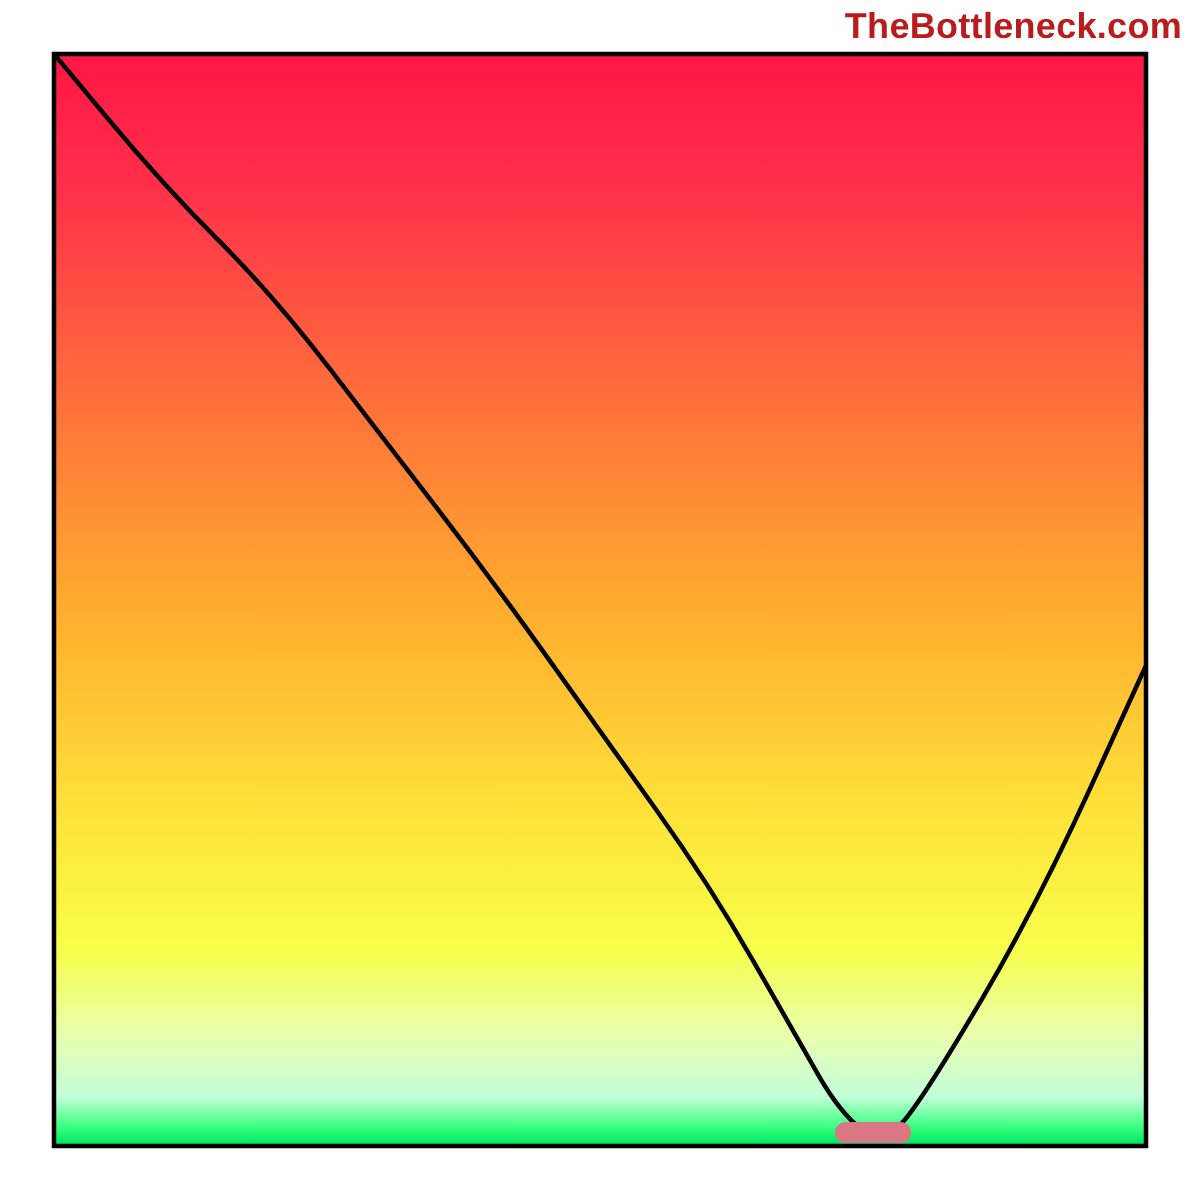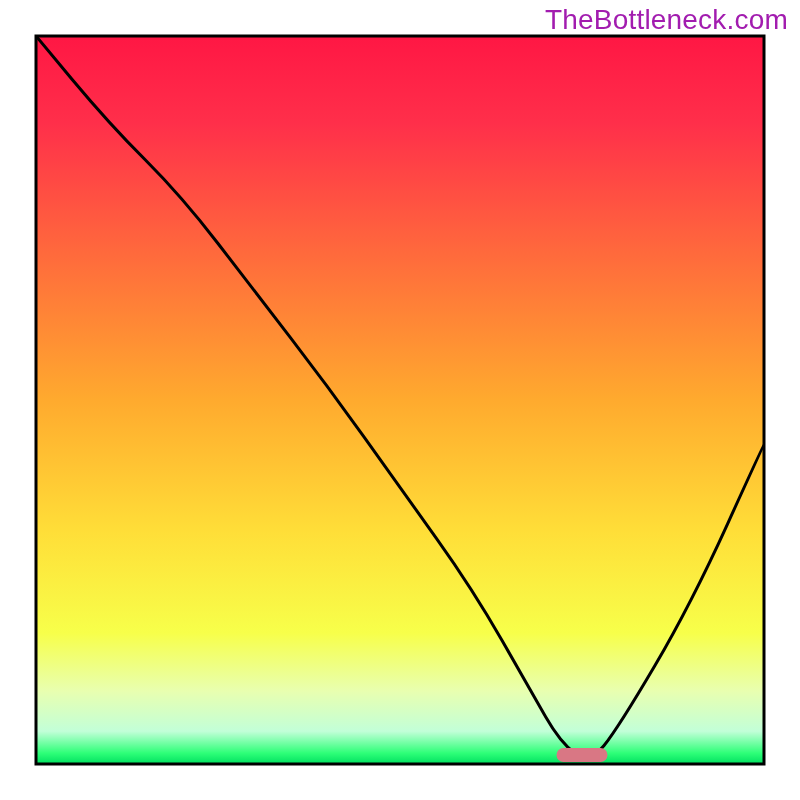--- a/index.html
+++ b/index.html
@@ -13,23 +13,23 @@
   }
   .stage {
     position: relative;
     width: 800px;
     height: 800px;
   }
   .watermark {
     position: absolute;
     top: 4px;
     right: 12px;
-    font-size: 28px;
-    font-weight: 400;
-    color: #a21caf;
+    font-size: 24px;
+    font-weight: 700;
+    color: #b91c1c;
     letter-spacing: 0.2px;
     z-index: 10;
   }
   svg.plot {
     position: absolute;
     top: 0;
     left: 0;
     width: 800px;
     height: 800px;
   }

